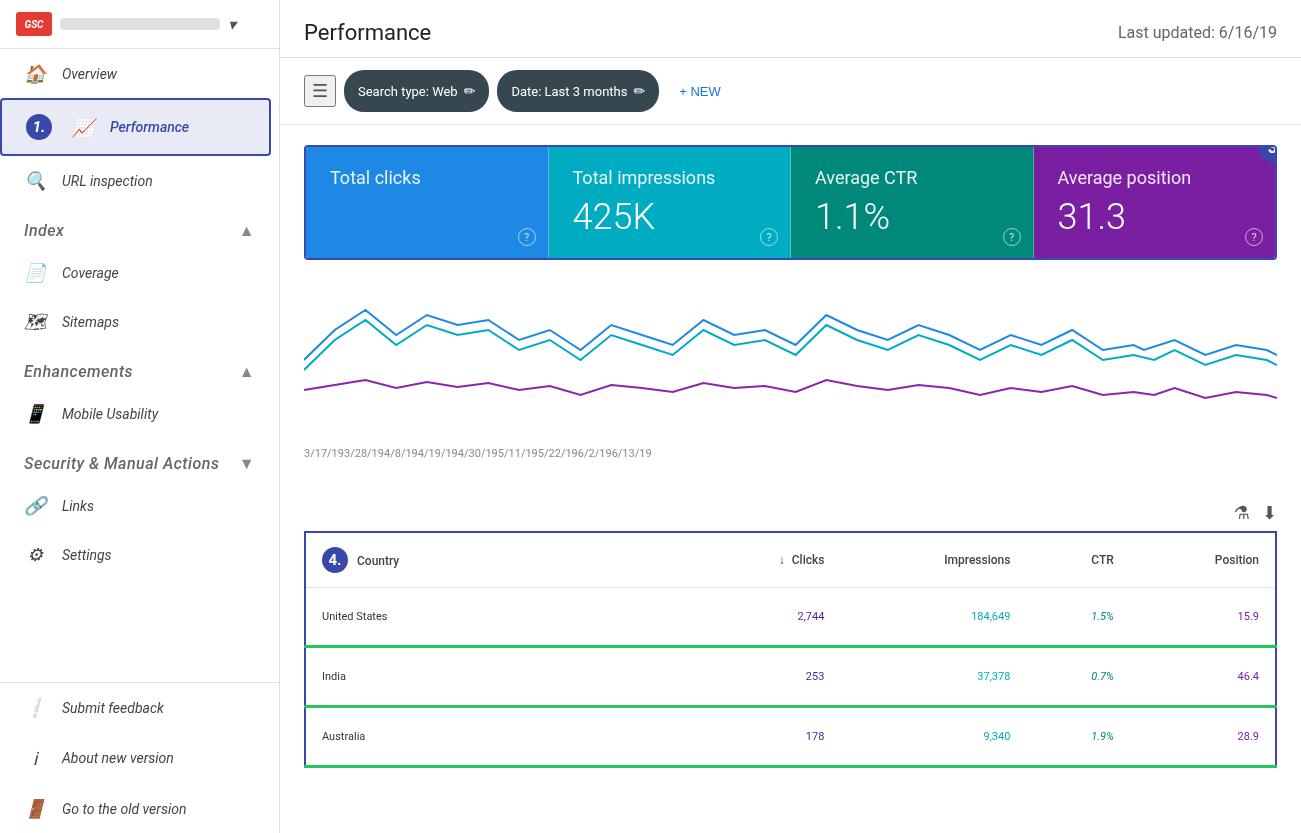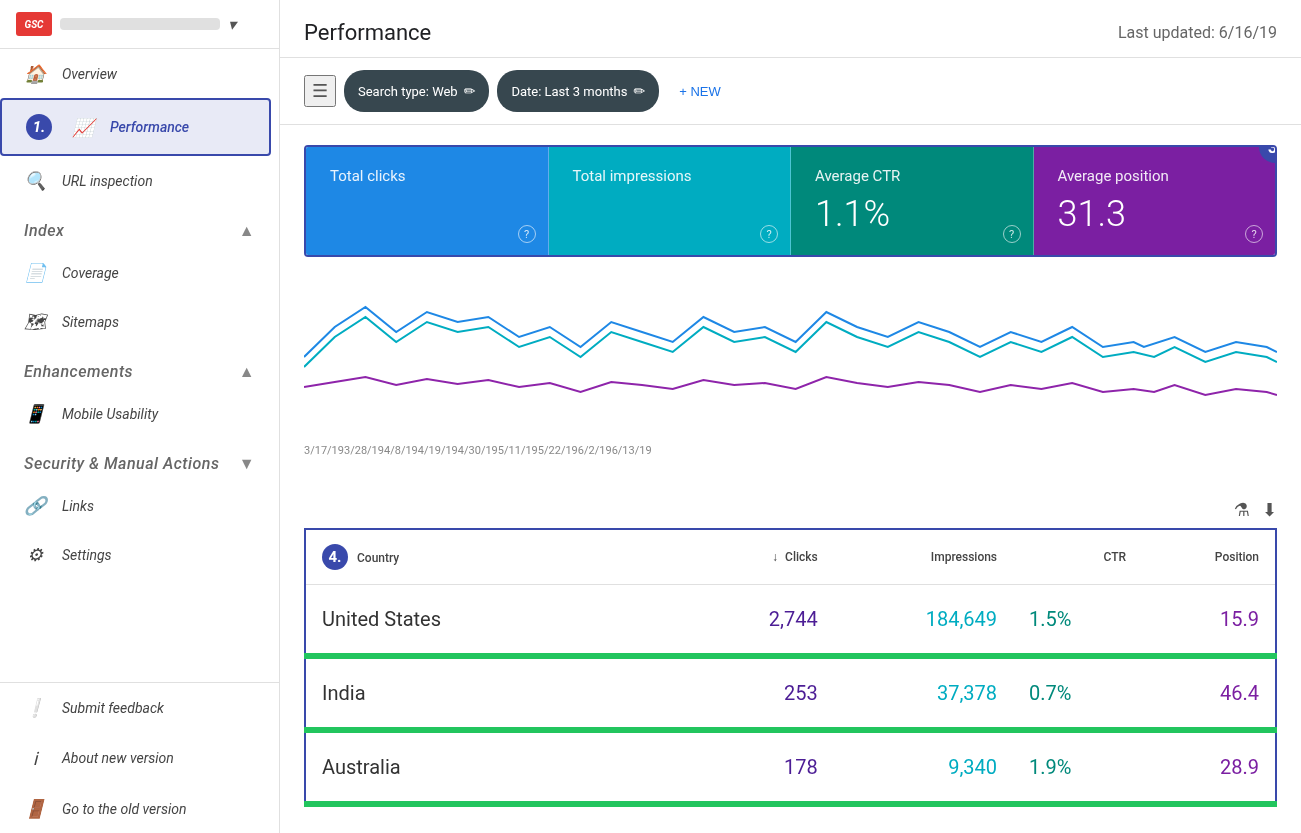--- a/index.html
+++ b/index.html
@@ -159,21 +159,21 @@
     .metric-card {
       flex: 1;
       padding: 20px 24px;
       position: relative;
     }
     .metric-card:not(:last-child) { border-right: 1px solid rgba(255,255,255,0.3); }
     .metric-card.blue { background: #1e88e5; }
     .metric-card.cyan { background: #00acc1; }
     .metric-card.teal { background: #00897b; }
     .metric-card.purple { background: #7b1fa2; }
-    .metric-label { font-size: 15px; color: rgba(255,255,255,0.9); margin-bottom: 8px; }
+    .metric-label { font-size: 18px; color: rgba(255,255,255,0.9); margin-bottom: 8px; }
     .metric-value { font-size: 36px; color: #fff; font-weight: 300; }
     .metric-help {
       position: absolute; bottom: 12px; right: 12px;
       width: 18px; height: 18px;
       border: 1px solid rgba(255,255,255,0.6);
       border-radius: 50%;
       display: flex; align-items: center; justify-content: center;
       font-size: 11px; color: rgba(255,255,255,0.8);
       cursor: pointer;
     }
@@ -254,27 +254,27 @@
       font-size: 12px;
       color: #444;
       font-weight: 500;
       padding: 14px 16px;
       text-align: left;
       border-bottom: 1px solid #e0e0e0;
     }
     .data-table th.right { text-align: right; }
     .data-table td {
       padding: 22px 16px;
-      font-size: 20px;
-      border-bottom: 6px solid #22c55e;
+      font-size: 11px;
+      border-bottom: 3px solid #22c55e;
       color: #333;
     }
     .data-table td.blue { color: #4c1d95; text-align: right; }
     .data-table td.cyan { color: #00acc1; text-align: right; }
-    .data-table td.teal { color: #00897b; text-align: left; }
+    .data-table td.teal { color: #00897b; text-align: right; font-style: italic; }
     .data-table td.purple { color: #7b1fa2; text-align: right; }
     .sort-arrow { margin-right: 4px; }
     .country-col { width: 40%; }
 
     
     .annot {
       display: inline-flex;
       align-items: center;
       justify-content: center;
       width: 26px; height: 26px;
@@ -385,20 +385,21 @@
   </div>
 
   <div class="metrics-section">
     <div class="metrics-container" style="position:relative;">
       <div class="metric-card blue">
         <div class="metric-label">Total clicks</div>
         <div class="metric-help">?</div>
       </div>
       <div class="metric-card cyan">
         <div class="metric-label">Total impressions</div>
+        <div class="metric-value">425K</div>
         <div class="metric-help">?</div>
       </div>
       <div class="metric-card teal">
         <div class="metric-label">Average CTR</div>
         <div class="metric-value">1.1%</div>
         <div class="metric-help">?</div>
       </div>
       <div class="metric-card purple" style="position:relative;">
         <div class="metric-label">Average position</div>
         <div class="metric-value">31.3</div>

